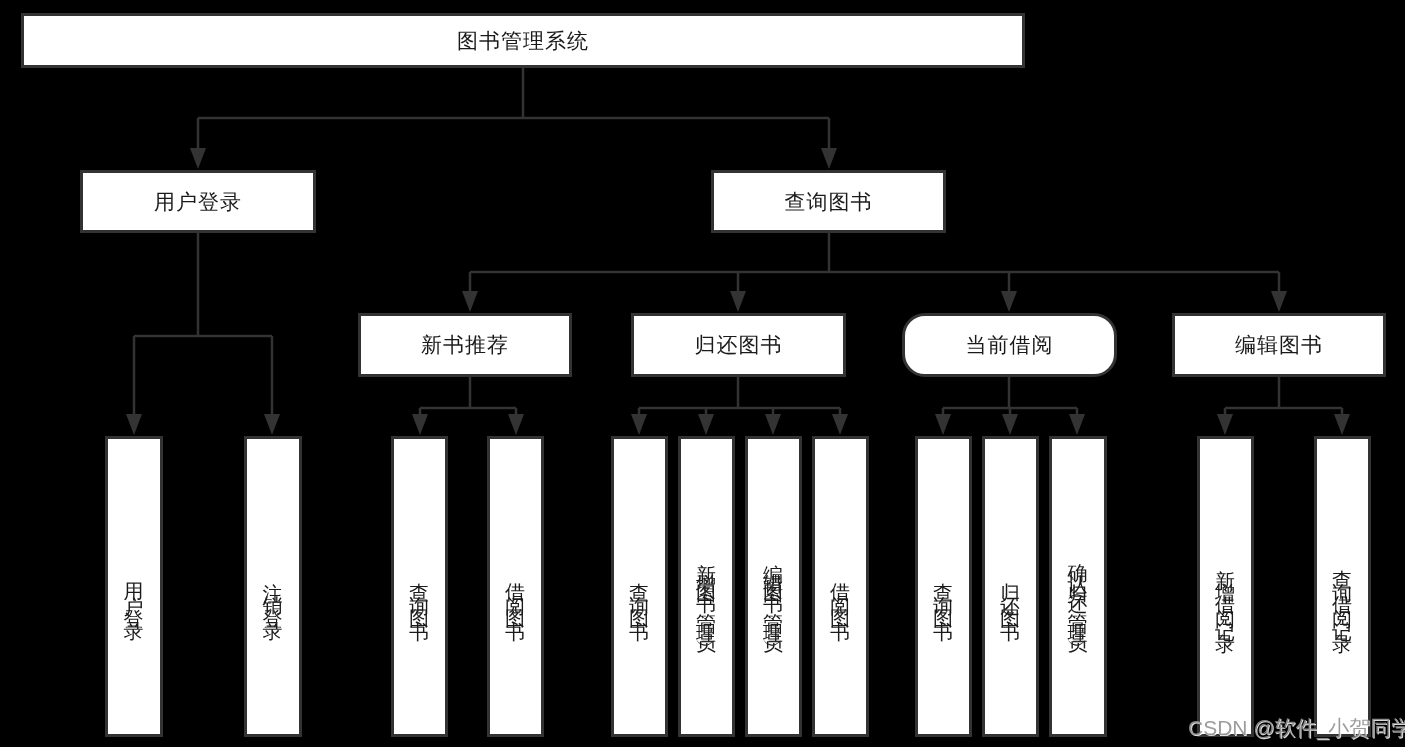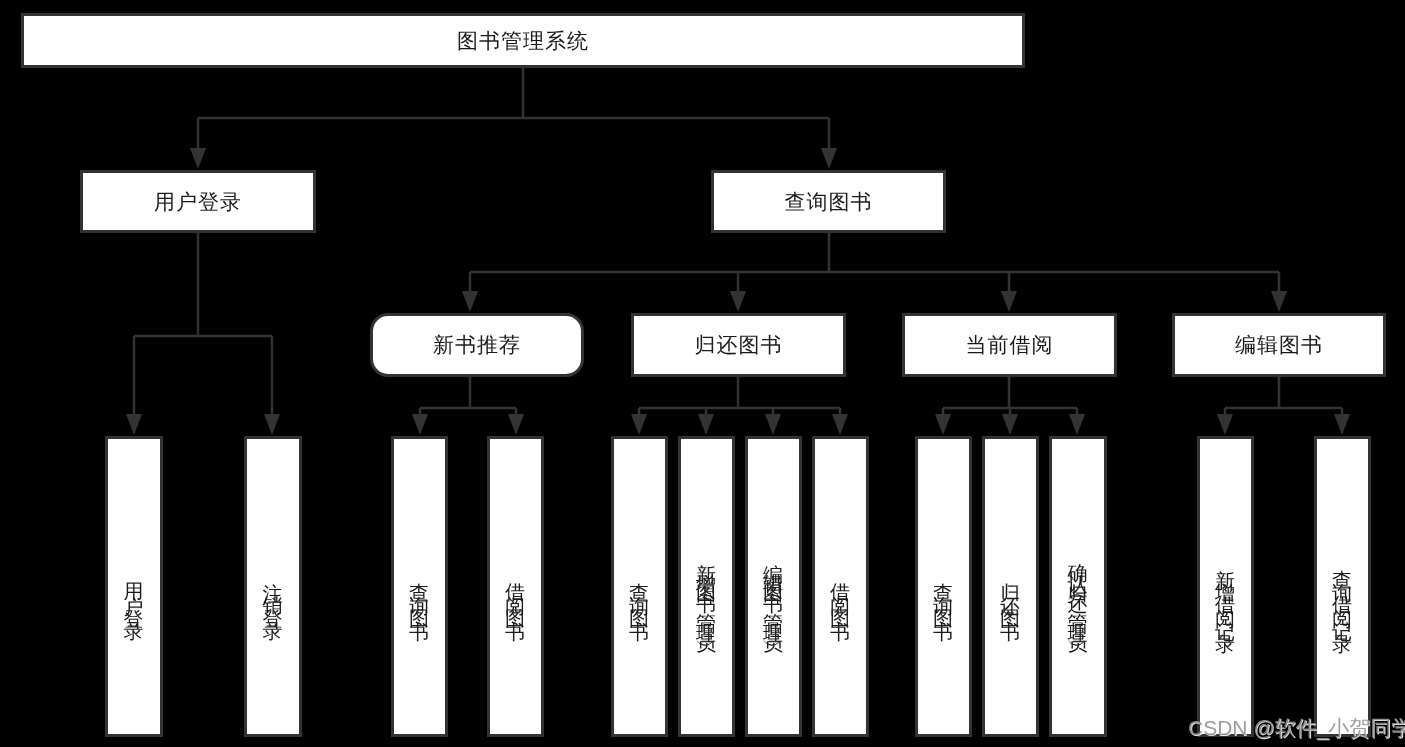--- a/index.html
+++ b/index.html
@@ -133,27 +133,27 @@
     <span class="htext">图书管理系统</span>
   </div>
 
   <div class="node" style="left:80px; top:170px; width:236px; height:63px;">
     <span class="htext">用户登录</span>
   </div>
   <div class="node" style="left:711px; top:170px; width:235px; height:63px;">
     <span class="htext">查询图书</span>
   </div>
 
-  <div class="node" style="left:370px; top:313px; width:214px; height:64px;border-radius:18px;">
+  <div class="node" style="left:358px; top:313px; width:214px; height:64px;">
     <span class="htext">新书推荐</span>
   </div>
   <div class="node" style="left:631px; top:313px; width:215px; height:64px;">
     <span class="htext">归还图书</span>
   </div>
-  <div class="node" style="left:902px; top:313px; width:215px; height:64px;">
+  <div class="node" style="left:902px; top:313px; width:215px; height:64px;border-radius:23px;">
     <span class="htext">当前借阅</span>
   </div>
   <div class="node" style="left:1172px; top:313px; width:214px; height:64px;">
     <span class="htext">编辑图书</span>
   </div>
 
   <div class="node" style="left:105px; top:436px; width:58px; height:301px;">
     <span class="vtext">用户登录</span>
   </div>
   <div class="node" style="left:244px; top:436px; width:58px; height:301px;">

